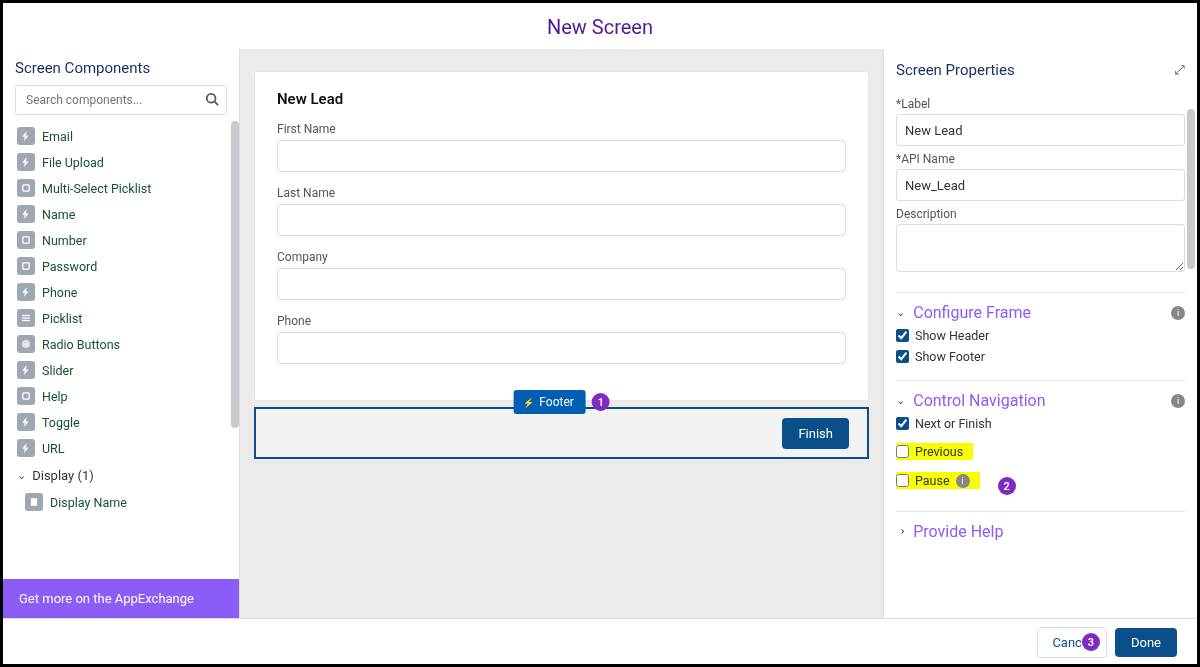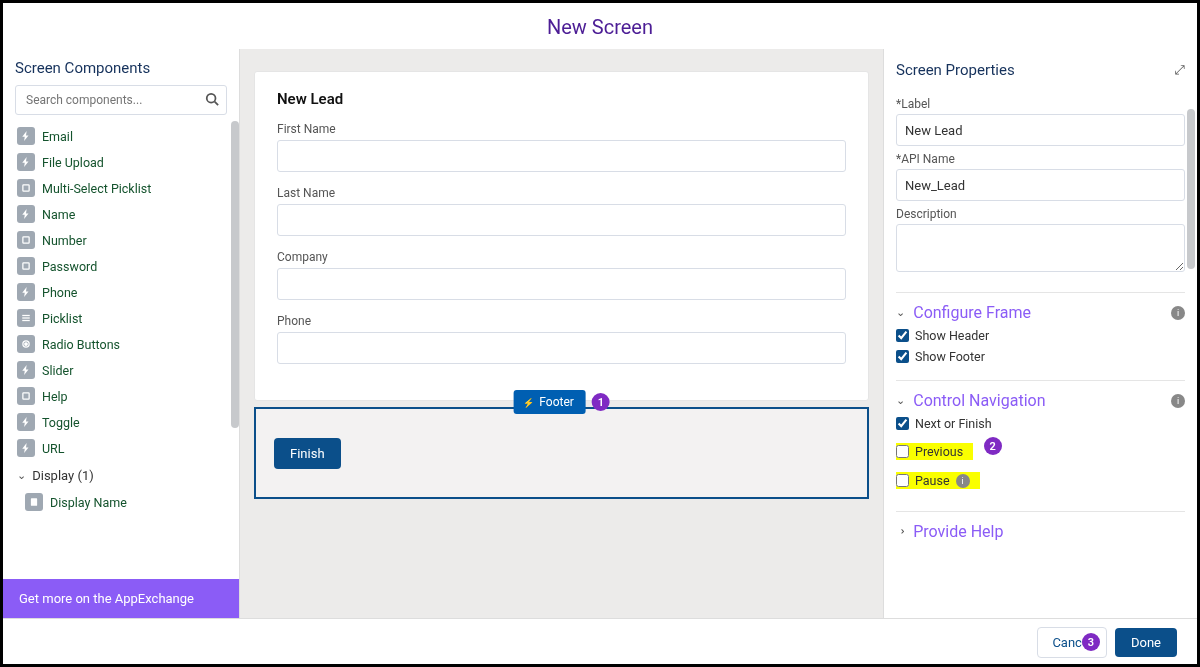--- a/index.html
+++ b/index.html
@@ -20,21 +20,21 @@
 .scrollbar{position:absolute;right:0;top:0;width:8px;height:67%;background:#c7c9cc;border-radius:4px}
 .canvas{flex:1;background:#ecebea;padding:22px 14px 14px;overflow:hidden}
 .card{background:#fff;border:1px solid #e5e5e5;border-radius:3px;padding:14px 22px 22px;margin-bottom:0}
 .card-title{font-weight:600;font-size:15px;color:#111;padding:4px 0 14px}
 .fld-lbl{font-size:12px;color:#555;margin-bottom:4px}
 .fld-inp{width:100%;height:32px;border:1px solid #d8dde6;border-radius:3px;margin-bottom:14px}
 .footer-wrap{position:relative;margin-top:6px}
 .footer-tag{position:absolute;top:-17px;left:50%;transform:translateX(-50%);display:flex;align-items:center;gap:6px}
 .tag-pill{background:#005fb2;color:#fff;font-size:12px;padding:5px 12px 5px 10px;border-radius:3px;display:flex;align-items:center;gap:5px}
 .callout{width:18px;height:18px;border-radius:50%;background:#7f2ac3;color:#fff;font-size:11px;display:flex;align-items:center;justify-content:center;font-weight:600}
-.footer-box{border:2px solid #0b4f8a;background:#f3f2f2;height:92px;display:flex;align-items:center;justify-content:flex-start;padding:0 18px}
+.footer-box{border:2px solid #0b4f8a;background:#f3f2f2;height:52px;display:flex;align-items:center;justify-content:flex-end;padding:0 18px}
 .finish-btn{background:#0b4f8a;color:#fff;font-size:13px;padding:8px 16px;border:none;border-radius:4px}
 .right-panel{width:314px;border-left:1px solid #ddd;background:#fff;display:flex;flex-direction:column;position:relative}
 .rp-head{display:flex;justify-content:space-between;align-items:center;padding:12px 12px 8px}
 .rp-title{font-size:15px;color:#16325c}
 .expand{font-size:13px;color:#555;cursor:pointer}
 .rp-body{padding:4px 12px;overflow-y:auto;flex:1}
 .fl{font-size:12px;color:#555;margin:6px 0 3px}
 .tin{width:100%;height:32px;border:1px solid #d8dde6;border-radius:3px;padding:0 8px;font-size:13px;color:#333}
 .tarea{width:100%;height:48px;border:1px solid #d8dde6;border-radius:3px;resize:both}
 .sect{border-top:1px solid #e5e5e5;margin-top:16px;padding-top:10px}
@@ -256,21 +256,21 @@
           <div class="sect-left">
             <span class="chev">⌄</span>
             <span class="sect-title">Control Navigation</span>
           </div>
           <span class="info">i</span>
         </div>
         <label class="chk">
             <input type="checkbox" checked="" style="">
             <span>Next or Finish</span>
           </label>
-        <div style="display:flex;align-items:flex-start;gap:4px">
+        <div style="display:flex;align-items:flex-end;gap:18px">
           <div>
             <label class="chk hl">
                 <input type="checkbox" style="">
                 <span>Previous</span>
               </label><br>
             <label class="chk hl">
                 <input type="checkbox" style="">
                 <span>Pause</span> 
                 <span class="info" style="background:#888">i</span>
               </label>

